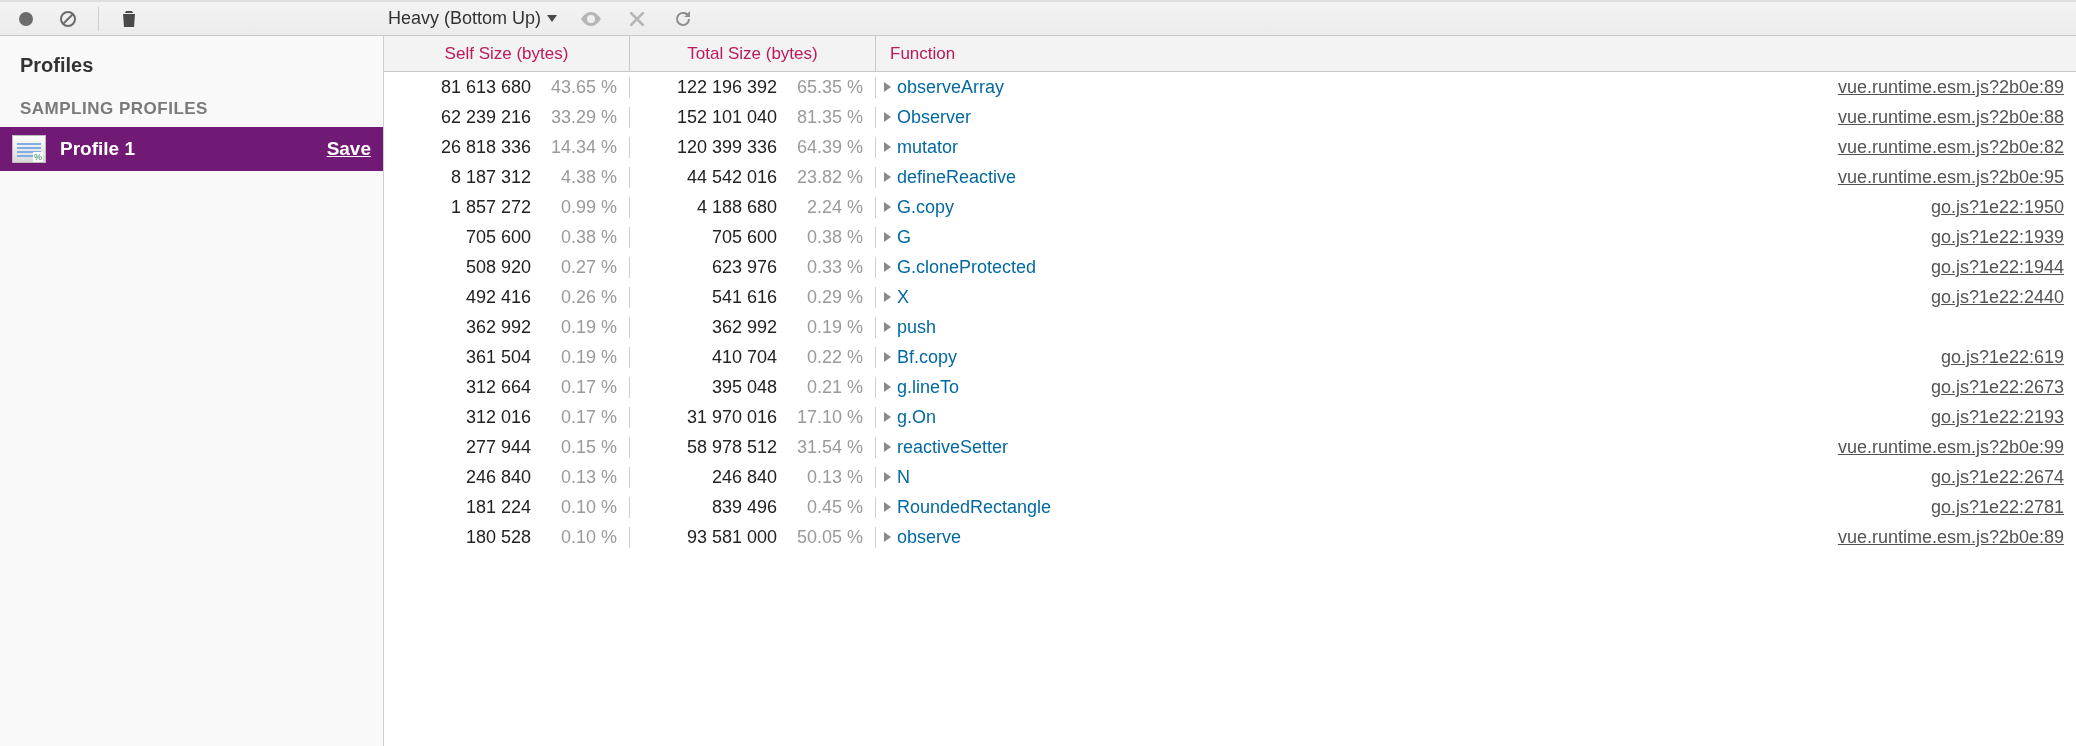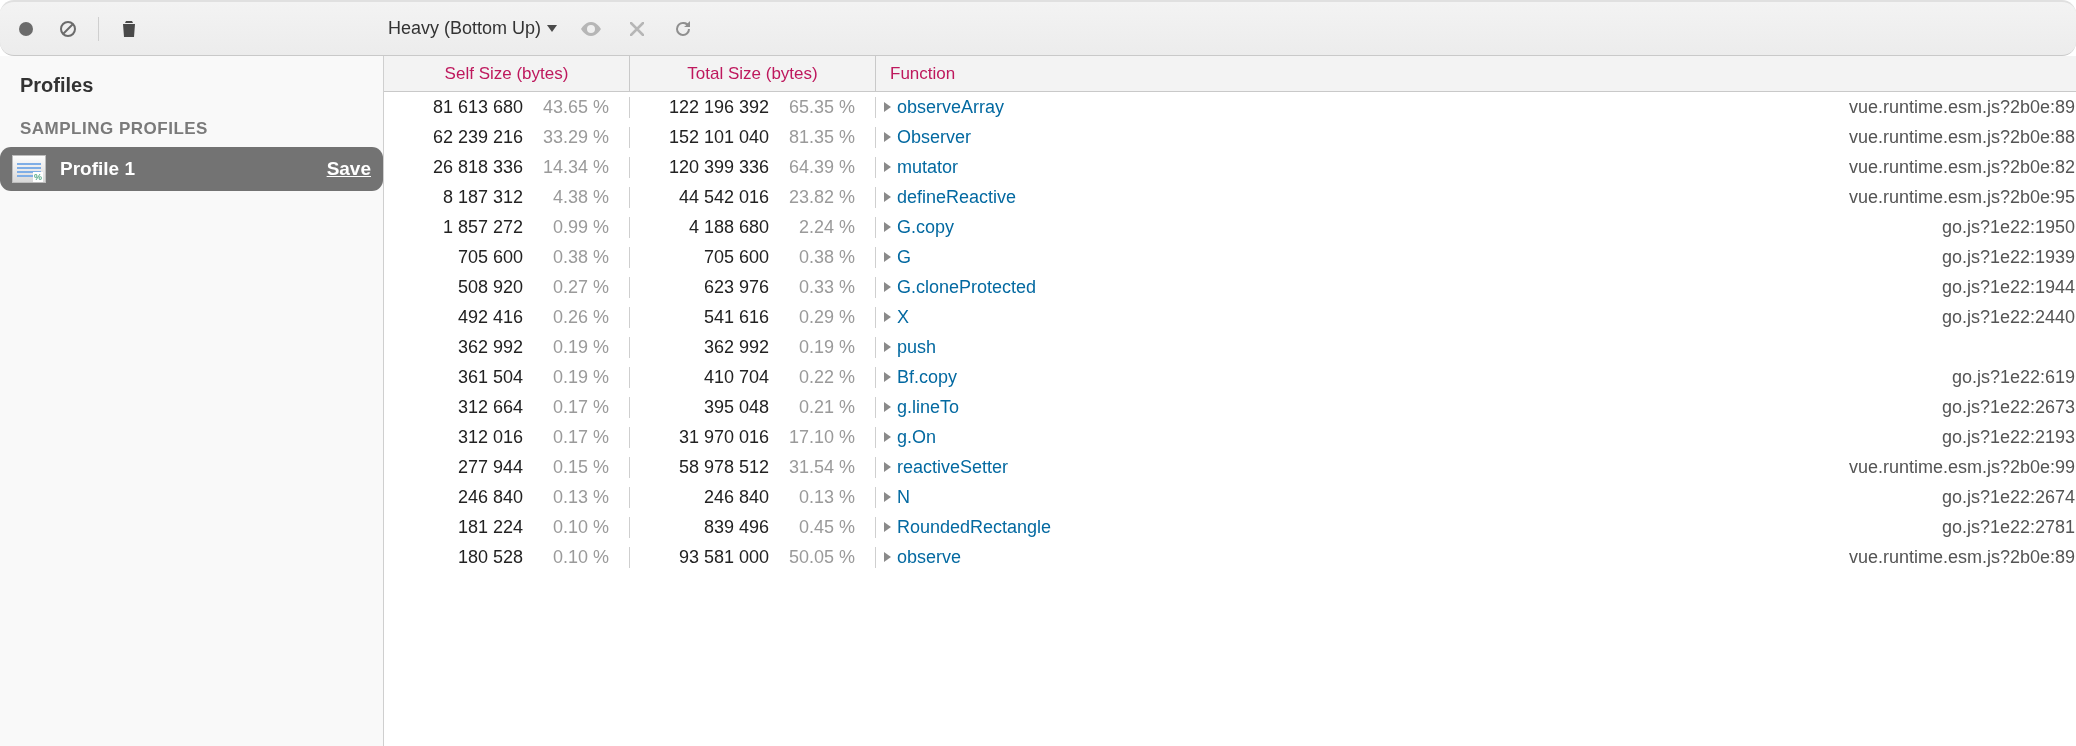--- a/index.html
+++ b/index.html
@@ -1,47 +1,47 @@
 <!DOCTYPE html>
 <html><head>
 <meta charset="utf-8">
 <style>
 * { margin:0; padding:0; box-sizing:border-box; }
 body { font-family:-apple-system,BlinkMacSystemFont,"Segoe UI",Helvetica,Arial,sans-serif; font-size:17px; color:#222; background:#fff; overflow:hidden; }
 .app { display:flex; flex-direction:column; width:2076px; height:746px; }
-.toolbar { display:flex; align-items:center; height:56px; background:linear-gradient(#f3f3f3,#ececec); border-bottom:1px solid #c9c9c9; padding:0 14px; border-top:2px solid #e0e0e0;border-radius:14px; }
+.toolbar { display:flex; align-items:center; height:36px; background:linear-gradient(#f3f3f3,#ececec); border-bottom:1px solid #c9c9c9; padding:0 14px; border-top:2px solid #e0e0e0; }
 .toolbar-left { display:flex; align-items:center; gap:18px; width:360px; }
 .toolbar-main { display:flex; align-items:center; gap:22px; flex:1; padding-left:14px; }
 .tb-btn { width:24px; height:24px; display:flex; align-items:center; justify-content:center; color:#6e6e6e; cursor:pointer; }
 .tb-sep { width:1px; height:24px; background:#cfcfcf; }
 .view-selector { display:flex; align-items:center; gap:6px; color:#333; cursor:pointer; font-size:18px; }
 .tri-down { width:0; height:0; border-left:5px solid transparent; border-right:5px solid transparent; border-top:7px solid #4a4a4a; }
 .body { flex:1; display:flex; overflow:hidden; }
 .sidebar { width:384px; border-right:1px solid #cfcfcf; background:#f9f9f9; display:flex; flex-direction:column;font-weight:bold; }
 .sidebar-title { padding:18px 20px 10px; font-size:20px; color:#333; }
 .sidebar-section { padding:12px 20px 8px; font-size:17px; color:#7a7a7a; letter-spacing:0.5px; }
-.profile-row { display:flex; align-items:center; height:44px; background:#737373; color:#fff; padding:12px 12px; cursor:pointer;border-radius:11px; }
+.profile-row { display:flex; align-items:center; height:44px; background:#701a75; color:#fff; padding:12px 12px; cursor:pointer; }
 .profile-icon { width:34px; height:28px; background:linear-gradient(#fdfdfd,#d8d8d8); border:1px solid #bdbdbd; margin-right:14px; position:relative; }
 .profile-icon::before { content:""; position:absolute; left:4px; top:5px; width:24px; height:16px; background:repeating-linear-gradient(0deg,#7faee6 0 2px,transparent 2px 4px); }
 .profile-icon::after { content:"%"; position:absolute; right:2px; bottom:0; font-size:9px; color:#5a8; font-weight:bold; background:#fff; padding:0 1px; }
 .profile-name { flex:1; font-size:19px; }
 .profile-save { color:#fff; text-decoration:underline; font-size:19px; }
 .main { flex:1; display:flex; flex-direction:column; overflow:hidden; }
 .table-head { display:flex; height:36px; background:#f3f3f3; border-bottom:1px solid #c9c9c9; font-size:17px; color:#be185d; }
 .col-self { width:246px; border-right:1px solid #c9c9c9; display:flex; align-items:center; justify-content:center; }
 .col-total { width:246px; border-right:1px solid #c9c9c9; display:flex; align-items:center; justify-content:center; }
 .col-func { flex:1; display:flex; align-items:center; padding-left:14px; }
 .rows { flex:1; overflow:hidden; }
 .row { display:flex; height:30px; align-items:center; font-size:18px; }
-.size-cell { width:246px; border-right:1px solid #cfcfcf; display:flex; justify-content:flex-end; align-items:center; padding-right:20px; font-variant-numeric:tabular-nums; white-space:pre; }
+.size-cell { width:246px; border-right:1px solid #cfcfcf; display:flex; justify-content:flex-end; align-items:center; padding-right:12px; font-variant-numeric:tabular-nums; white-space:pre; }
 .pct { color:#9a9a9a; margin-left:16px; min-width:70px; text-align:right; }
 .func-cell { flex:1; display:flex; align-items:center; padding-left:8px; overflow:hidden; }
 .expander { width:0; height:0; border-top:5px solid transparent; border-bottom:5px solid transparent; border-left:7px solid #8a8a8a; margin-right:6px; flex-shrink:0; }
 .func-name { flex:1; color:#0369a1; white-space:nowrap; overflow:hidden; }
-.src-link { color:#545454; margin-right:1px; white-space:nowrap; }
+.src-link { color:#545454; text-decoration:underline; margin-right:12px; white-space:nowrap; }
 </style>
 </head>
 <body>
 
 <div class="app">
 
   <div class="toolbar">
     <div class="toolbar-left">
       <div class="tb-btn">
           <svg width="16" height="16">

